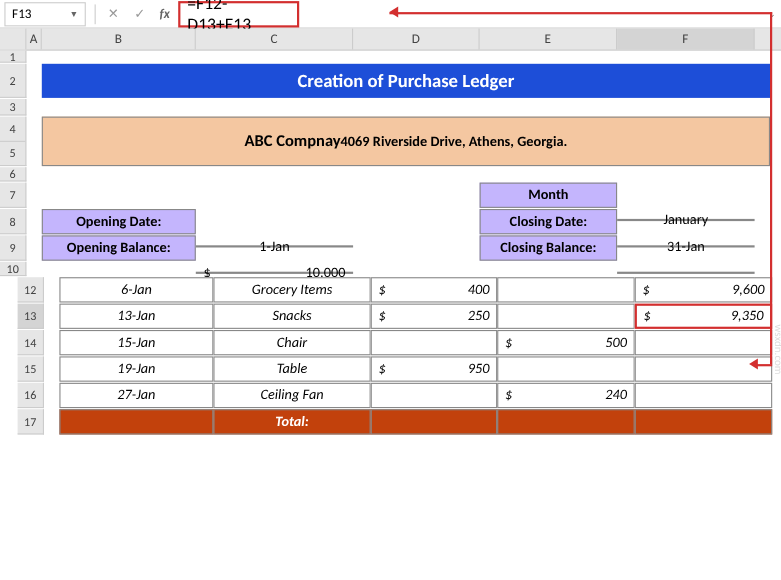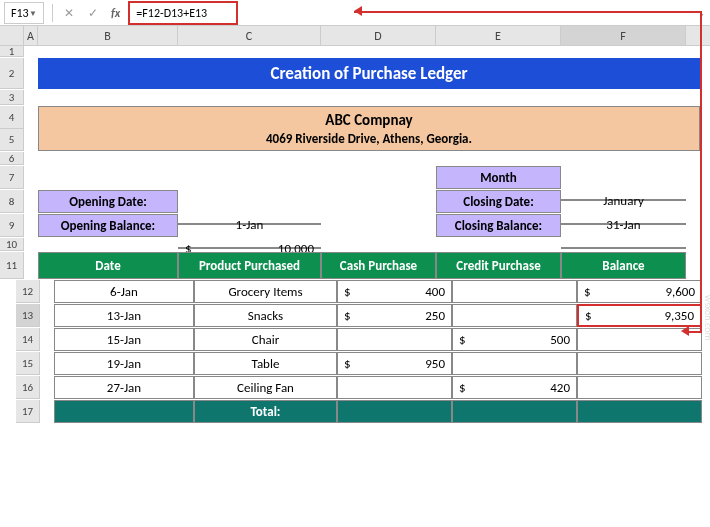--- a/index.html
+++ b/index.html
@@ -1,24 +1,24 @@
 <!DOCTYPE html>
 <html><head>
   <meta charset="utf-8">
   <style>
     * { box-sizing: border-box; margin: 0; padding: 0; }
     body { font-family: Calibri, Arial, sans-serif; font-size: 13px; width: 710px; height: 527px; background: #fff; position: relative; overflow: hidden; }
     
     .formula-bar { display: flex; align-items: center; height: 26px; border-bottom: 1px solid #ccc; background: #fff; }
-    .name-box { width: 40px; height: 22px; border: 1px solid #ccc; margin: 0 4px; padding: 2px 6px; font-size: 12px; display: flex; align-items: center; justify-content: space-between; }
+    .name-box { width: 74px; height: 22px; border: 1px solid #ccc; margin: 0 4px; padding: 2px 6px; font-size: 12px; display: flex; align-items: center; justify-content: space-between; }
     .name-box .arrow { font-size: 8px; color: #666; }
     .divider { width: 1px; height: 18px; background: #ccc; margin: 0 4px; }
     .fx-btn { color: #999; font-size: 12px; margin: 0 4px; width: 16px; text-align: center; }
     .fx-label { font-style: italic; font-size: 12px; color: #666; margin: 0 6px; font-weight: bold; }
-    .formula-input { flex: 1; height: 24px; border: 2px solid #d32f2f; padding: 2px 6px; font-size: 12px; display:flex; align-items:center; max-width: 110px; margin-left: 2px;}
+    .formula-input { flex: 1; height: 24px; border: 2px solid #d32f2f; padding: 2px 6px; font-size: 16px; display:flex; align-items:center; max-width: 110px; margin-left: 2px;}
     .formula-input-rest { flex:1; }
     .dropdown-arrow { font-size: 8px; color: #666; margin-right: 5px; }
 
     .sheet-area { position: relative; }
     .col-headers { display: flex; height: 20px; background: #e6e6e6; border-bottom: 1px solid #ccc; }
     .col-headers div { border-right: 1px solid #ccc; display: flex; align-items: center; justify-content: center; font-size: 12px; color: #444; }
     .corner { width: 24px; background: #e6e6e6; border-right: 1px solid #ccc; }
     .c-A { width: 14px; } .c-B { width: 140px; } .c-C { width: 143px; } .c-D { width: 115px; } .c-E { width: 125px; } .c-F { width: 125px; }
     .c-F.hdr { background: #d4d4d4; }
     
@@ -33,33 +33,33 @@
     .r6 { height: 14px; }
     .r7 { height: 24px; }
     .r8 { height: 24px; }
     .r9 { height: 24px; }
     .r10 { height: 14px; }
     .r11 { height: 28px; }
     .rdata { height: 24px; padding-left: 16px; }
     .r13 .row-hdr { background:#d4d4d4; }
 
     .title-cell { background: #1d4ed8; color: #fff; font-weight: bold; font-size: 17px; justify-content: center; width: 662px; }
-    .company-box { background: #f4c7a1; width: 662px; flex-direction: column; justify-content: center; font-weight: bold; border:1px solid #888; }
+    .company-box { background: #f4c7a1; width: 662px; justify-content: center; font-weight: bold; border:1px solid #888; }
     .company-box .name { font-size: 15px; }
     .company-box .addr { font-size: 13px; margin-top: 2px; }
     
     .info-label { background: #c4b5fd; border:1px solid #888; font-weight:bold; justify-content:center; }
     .info-val { background:#fff; border:1px solid #888; justify-content:center;margin-top:33px; }
     .info-val.money { justify-content:space-between; }
     
     .tbl-hdr { background:#0d8f4f; color:#fff; font-weight:bold; border:1px solid #888; justify-content:center; }
-    .tbl-cell { background:#fff; border:1px solid #888; }
+    .tbl-cell { background:#fff; border:1px solid #888;font-style:italic; }
     .tbl-cell.center { justify-content:center; }
     .tbl-cell.money { justify-content:space-between; }
-    .total-row .tbl-cell { background:#0f766e; color:#fff; font-weight:bold; border:1px solid #888;text-align:center; }
+    .total-row .tbl-cell { background:#c2410c; color:#fff; font-weight:bold; border:1px solid #888;text-align:center; }
     .total-row .total-lbl { justify-content:center; }
     
     .highlight-cell { border:2px solid #d32f2f !important; }
     
     .arrow-connector { position:absolute; border:2px solid #d32f2f; pointer-events:none; }
     .arrow1 { top: 11px; left: 354px; width: 348px; height: 0; border-width: 2px 0 0 0;}
     .arrow2 { top: 11px; left: 700px; width: 0; height: 320px; border-width: 0 2px 0 0;}
     .arrow3 { top: 331px; left: 688px; width: 14px; height: 0; border-width: 2px 0 0 0;}
     .arrowhead1 { position:absolute; top:6px; left:354px; width:0;height:0; border-top:5px solid transparent; border-bottom:5px solid transparent; border-right:8px solid #d32f2f; }
     .arrowhead2 { position:absolute; top:326px; left:681px; width:0;height:0; border-top:5px solid transparent; border-bottom:5px solid transparent; border-right:8px solid #d32f2f; }
@@ -157,29 +157,20 @@
       </div>
     <div class="cell c-D"></div>
     <div class="cell c-E info-label">Closing Balance:</div>
     <div class="cell c-F info-val"></div>
   </div>
 
   <div class="row r10">
     <div class="row-hdr">10</div>
   </div>
 
-  <div class="row r11">
-    <div class="row-hdr">11</div>
-    <div class="cell empty-A"></div>
-    <div class="cell c-B tbl-hdr">Date</div>
-    <div class="cell c-C tbl-hdr">Product Purchased</div>
-    <div class="cell c-D tbl-hdr">Cash Purchase</div>
-    <div class="cell c-E tbl-hdr">Credit Purchase</div>
-    <div class="cell c-F tbl-hdr">Balance</div>
-  </div>
 
   <div class="row rdata">
     <div class="row-hdr">12</div>
     <div class="cell empty-A"></div>
     <div class="cell c-B tbl-cell center">6-Jan</div>
     <div class="cell c-C tbl-cell center">Grocery Items</div>
     <div class="cell c-D tbl-cell money">
         <span>$</span>
         <span>400</span>
       </div>
@@ -254,21 +245,21 @@
     <div class="row-hdr">16</div>
     <div class="cell empty-A"></div>
     <div class="cell c-B tbl-cell center">27-Jan</div>
     <div class="cell c-C tbl-cell center">Ceiling Fan</div>
     <div class="cell c-D tbl-cell money">
         <span></span>
         <span></span>
       </div>
     <div class="cell c-E tbl-cell money">
         <span>$</span>
-        <span>420</span>
+        <span>240</span>
       </div>
     <div class="cell c-F tbl-cell money">
         <span></span>
         <span></span>
       </div>
   </div>
 
   <div class="row rdata total-row">
     <div class="row-hdr">17</div>
     <div class="cell empty-A"></div>

